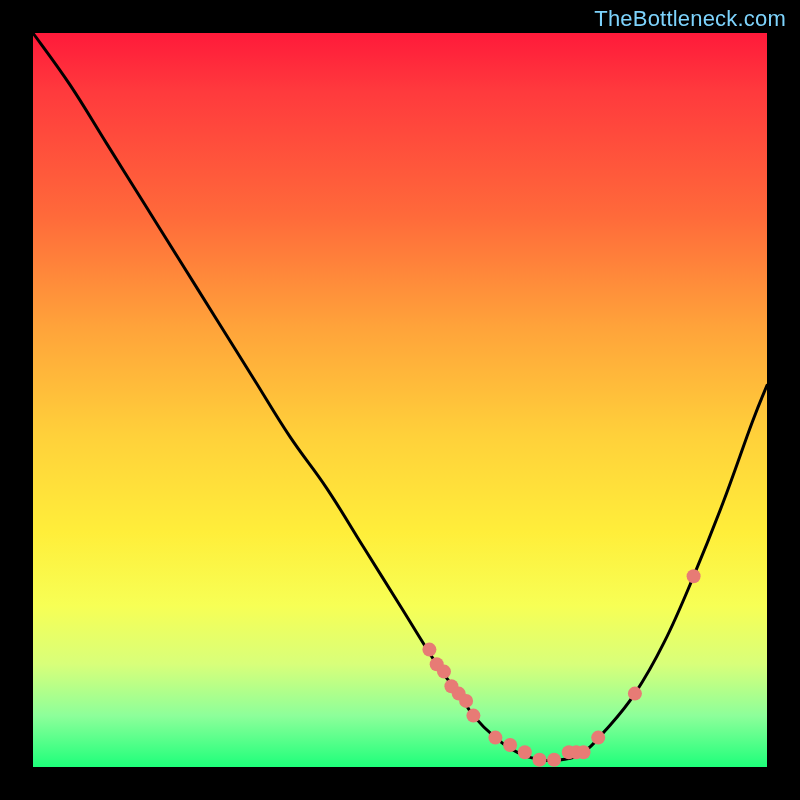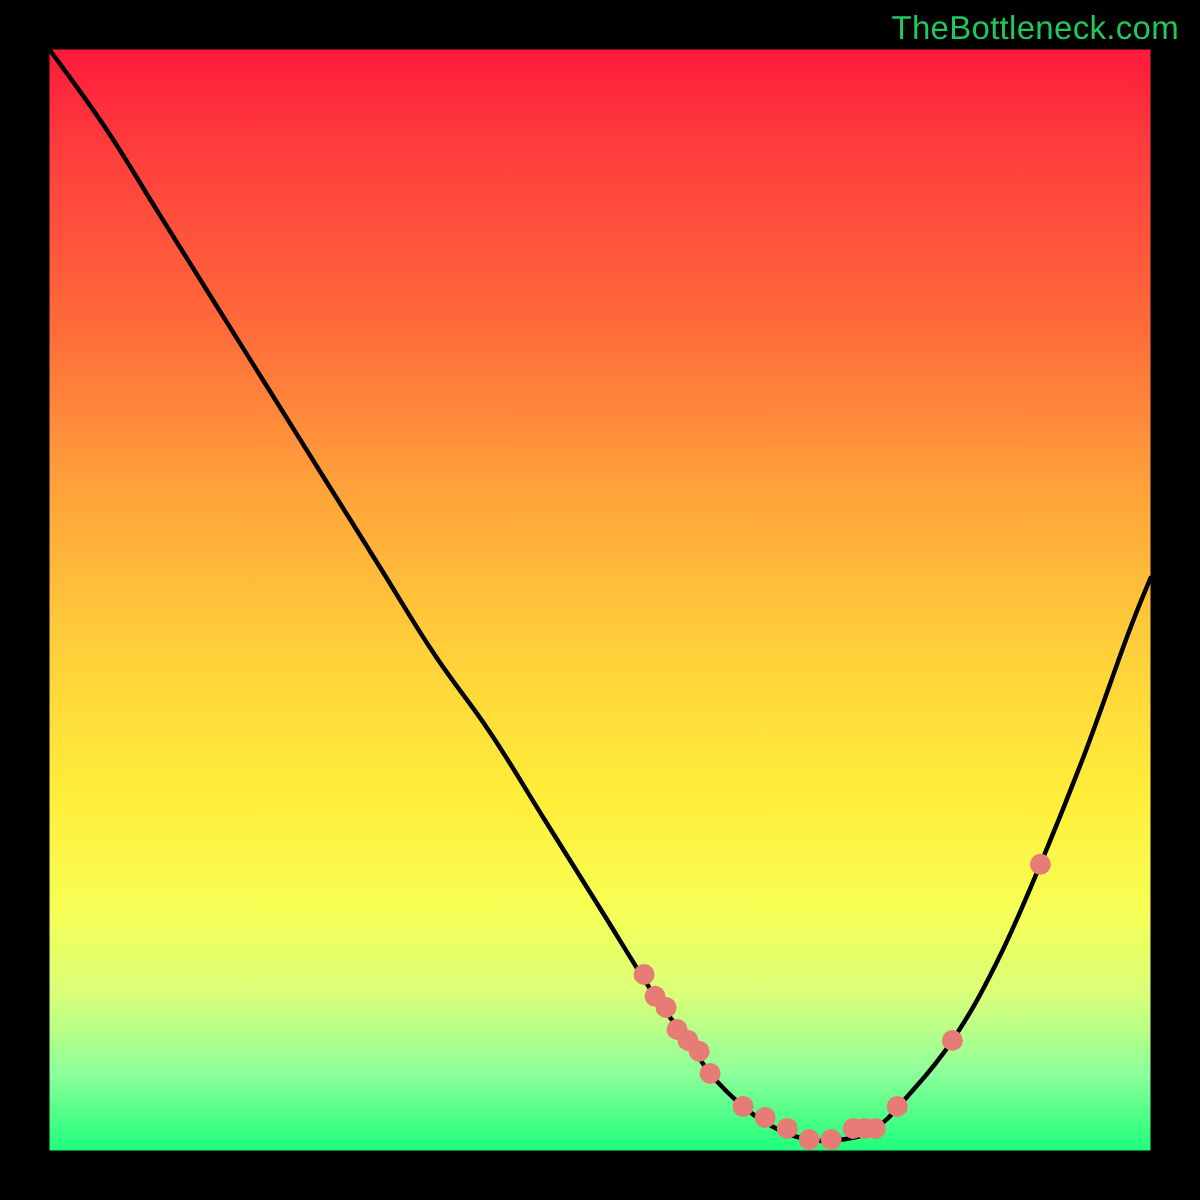--- a/index.html
+++ b/index.html
@@ -37,21 +37,21 @@
       #f7ff55 78%,
       #d8ff7a 86%,
       #8dff9a 93%,
       #1eff7a 100%
     );
   }
   .watermark {
     position: absolute;
     top: 6px;
     right: 14px;
-    color: #22c55e;
+    color: #7dd3fc;
     font-size: 22px;
     font-weight: 500;
     letter-spacing: 0.2px;
     user-select: none;
   }
   svg.curve {
     position: absolute;
     left: 0;
     top: 0;
     width: 734px;

